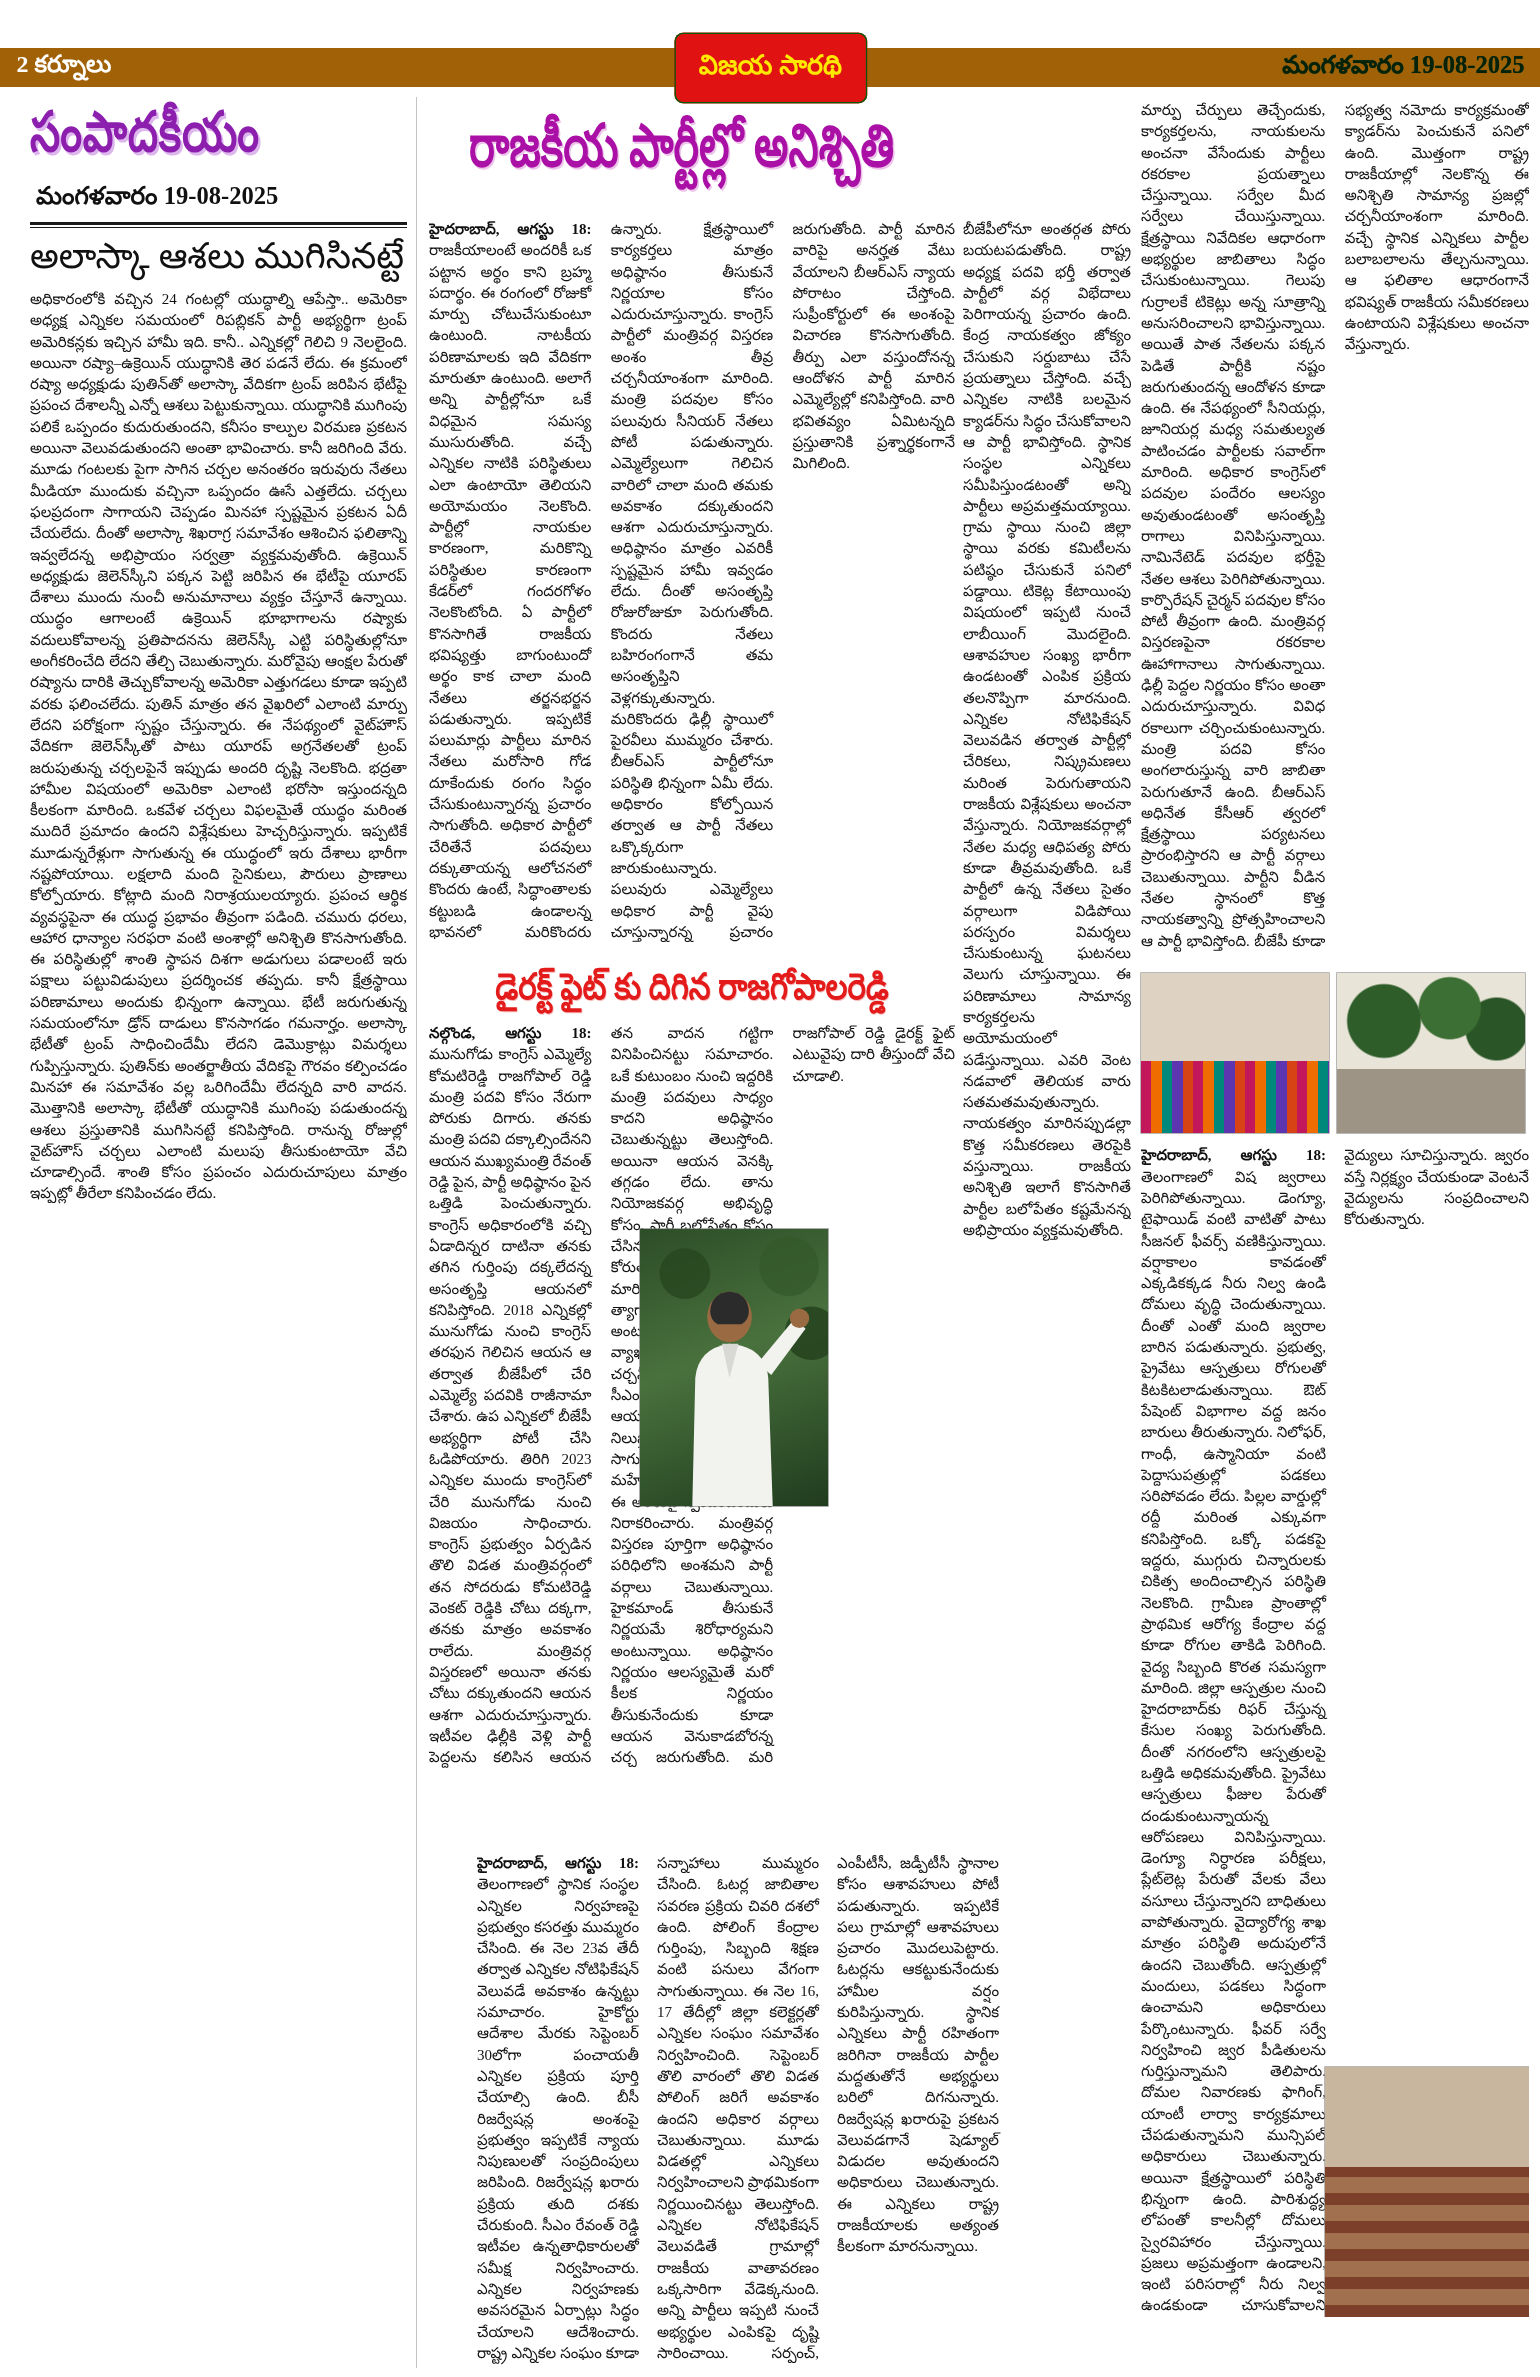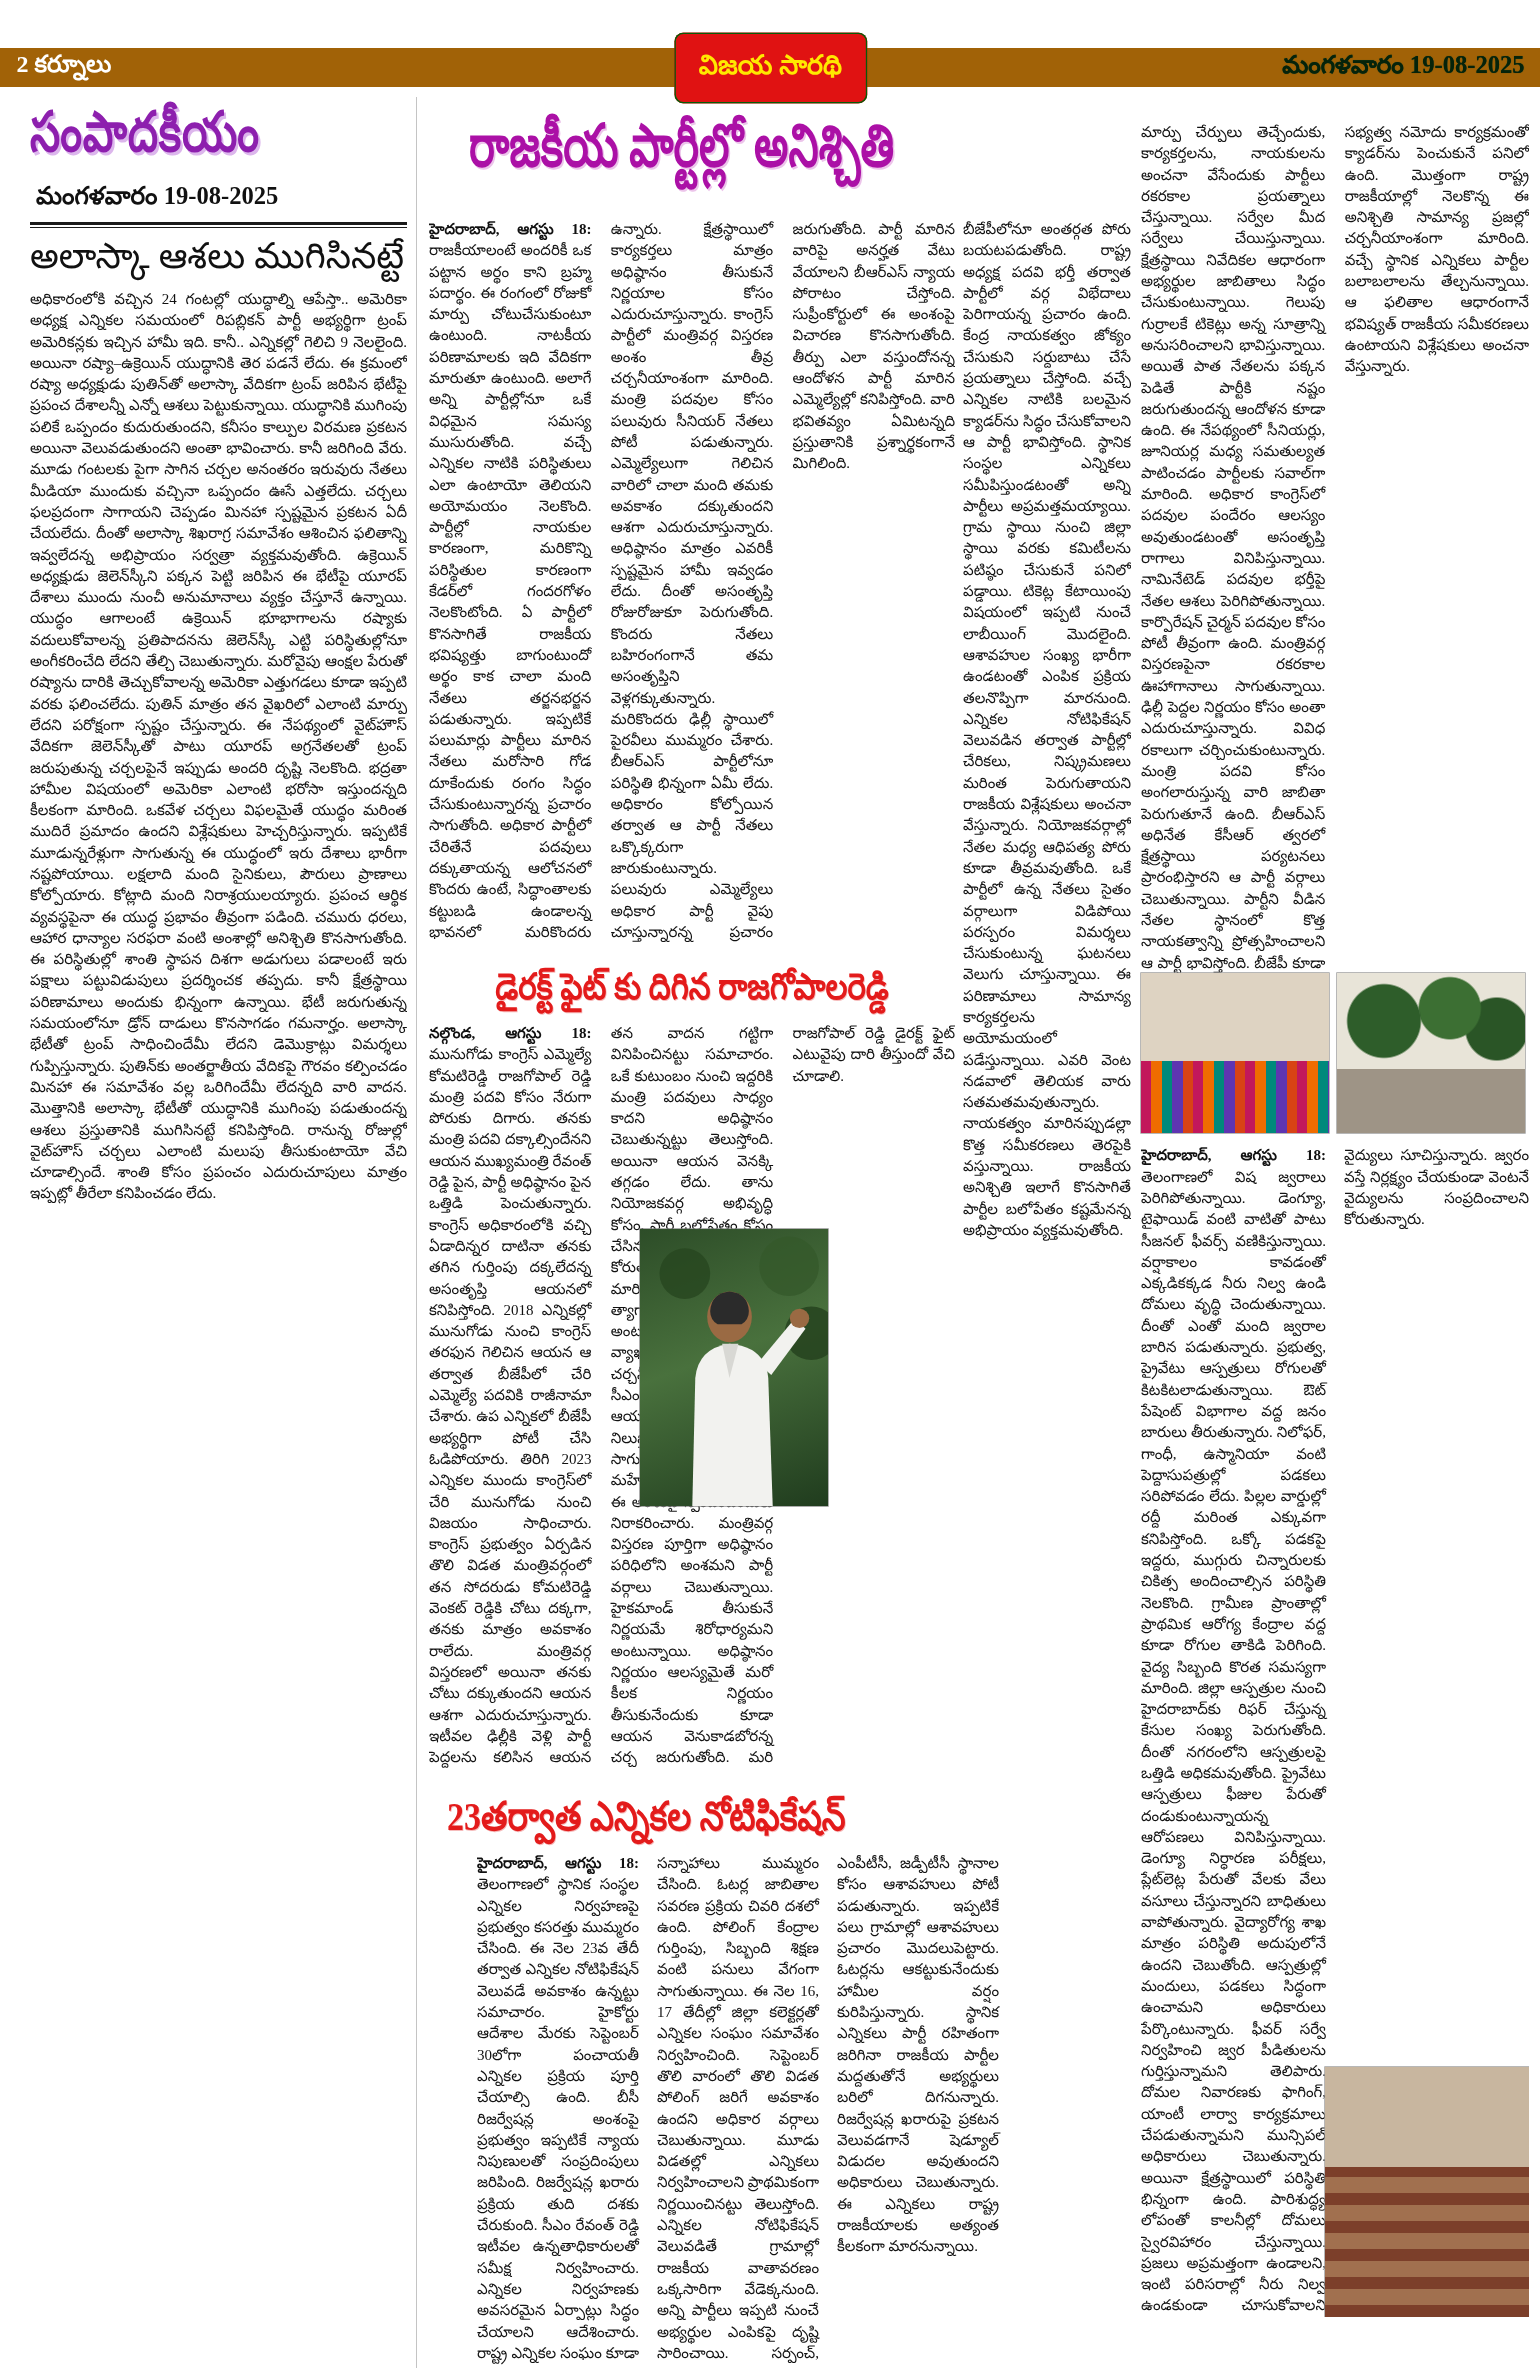--- a/index.html
+++ b/index.html
@@ -37,21 +37,21 @@
   
   .headline-main{position:absolute;left:429px;top:112px;width:552px;height:95px;overflow:visible;white-space:nowrap;margin-left:40px;}
   .headline-main span{display:inline-block;font-size:43px;font-weight:800;color:#ab10a6;
     transform:scaleY(1.38);transform-origin:top left;letter-spacing:0;
     text-shadow:1.5px 1.5px 0 #ecc4ea;}
   
   .body-txt{font-size:15px;line-height:1.42;text-align:justify;overflow:hidden;column-fill:auto;}
   .dateline{font-weight:bold;}
   #main-left  {position:absolute;left:429px; top:219px; width:526px;height:737px;column-count:3;column-gap:19.4px;}
   #main-mid   {position:absolute;left:963px;top:219px; width:168px;height:1561px;column-count:1;}
-  #main-right {position:absolute;left:1141px;top:100px; width:388px;height:854px;column-count:2;column-gap:19.4px;margin-top:22px;}
+  #main-right {position:absolute;left:1141px;top:100px; width:388px;height:854px;column-count:2;column-gap:19.4px;}
   
   .subhead-red{color:#e31b1b;font-weight:800;white-space:nowrap;text-shadow:0.7px 0.7px 0 #f6bcbc;}
   #direct-head{position:absolute;left:429px;top:966px;width:526px;text-align:center;}
   #direct-head span{display:inline-block;font-size:31px;transform:scaleY(1.18);transform-origin:top center;}
   #direct-body{position:absolute;left:429px;top:1023px;width:526px;height:757px;column-count:3;column-gap:19.4px;}
   .photo-man{
     position:absolute;left:640px;top:1229px;width:188px;height:277px;
     background:linear-gradient(160deg,#2d4d28 0%,#49713d 45%,#203c1e 100%);
     box-shadow:0 0 0 0.7px #888;
   }
@@ -135,23 +135,20 @@
       <circle cx="230" cy="140" r="36" fill="#23401d" opacity="0.8"></circle>
       <ellipse cx="120" cy="118" rx="30" ry="34" fill="#9a6a43"></ellipse>
       <path d="M120 84 q-24 2 -26 26 q0 12 10 18 l32 0 q10 -6 10 -18 q-2 -24 -26 -26 z" fill="#2b2b2b"></path>
       <path d="M70 372 L74 200 Q78 160 120 154 Q168 158 172 200 L178 372 Z" fill="#f2f2ef"></path>
       <path d="M158 180 L208 120 L222 134 L176 196 Z" fill="#f2f2ef"></path>
       <circle cx="214" cy="120" r="13" fill="#9a6a43"></circle>
       <path d="M110 154 L120 200 L132 154 Z" fill="#d8d8d4"></path>
     </svg>
   </div>
 
-  <div id="notif-head">
-    <span class="subhead-red">23తర్వాత ఎన్నికల నోటిఫికేషన్</span>
-  </div>
   <div id="notif-body" class="body-txt">
     <span class="dateline">హైదరాబాద్, ఆగస్టు 18: </span><span>తెలంగాణలో స్థానిక సంస్థల ఎన్నికల నిర్వహణపై ప్రభుత్వం కసరత్తు ముమ్మరం చేసింది. ఈ నెల 23వ తేదీ తర్వాత ఎన్నికల నోటిఫికేషన్ వెలువడే అవకాశం ఉన్నట్టు సమాచారం. హైకోర్టు ఆదేశాల మేరకు సెప్టెంబర్ 30లోగా పంచాయతీ ఎన్నికల ప్రక్రియ పూర్తి చేయాల్సి ఉంది. బీసీ రిజర్వేషన్ల అంశంపై ప్రభుత్వం ఇప్పటికే న్యాయ నిపుణులతో సంప్రదింపులు జరిపింది. రిజర్వేషన్ల ఖరారు ప్రక్రియ తుది దశకు చేరుకుంది. సీఎం రేవంత్ రెడ్డి ఇటీవల ఉన్నతాధికారులతో సమీక్ష నిర్వహించారు. ఎన్నికల నిర్వహణకు అవసరమైన ఏర్పాట్లు సిద్ధం చేయాలని ఆదేశించారు. రాష్ట్ర ఎన్నికల సంఘం కూడా సన్నాహాలు ముమ్మరం చేసింది. ఓటర్ల జాబితాల సవరణ ప్రక్రియ చివరి దశలో ఉంది. పోలింగ్ కేంద్రాల గుర్తింపు, సిబ్బంది శిక్షణ వంటి పనులు వేగంగా సాగుతున్నాయి. ఈ నెల 16, 17 తేదీల్లో జిల్లా కలెక్టర్లతో ఎన్నికల సంఘం సమావేశం నిర్వహించింది. సెప్టెంబర్ తొలి వారంలో తొలి విడత పోలింగ్ జరిగే అవకాశం ఉందని అధికార వర్గాలు చెబుతున్నాయి. మూడు విడతల్లో ఎన్నికలు నిర్వహించాలని ప్రాథమికంగా నిర్ణయించినట్టు తెలుస్తోంది. ఎన్నికల నోటిఫికేషన్ వెలువడితే గ్రామాల్లో రాజకీయ వాతావరణం ఒక్కసారిగా వేడెక్కనుంది. అన్ని పార్టీలు ఇప్పటి నుంచే అభ్యర్థుల ఎంపికపై దృష్టి సారించాయి. సర్పంచ్, ఎంపీటీసీ, జడ్పీటీసీ స్థానాల కోసం ఆశావహులు పోటీ పడుతున్నారు. ఇప్పటికే పలు గ్రామాల్లో ఆశావహులు ప్రచారం మొదలుపెట్టారు. ఓటర్లను ఆకట్టుకునేందుకు హామీల వర్షం కురిపిస్తున్నారు. స్థానిక ఎన్నికలు పార్టీ రహితంగా జరిగినా రాజకీయ పార్టీల మద్దతుతోనే అభ్యర్థులు బరిలో దిగనున్నారు. రిజర్వేషన్ల ఖరారుపై ప్రకటన వెలువడగానే షెడ్యూల్ విడుదల అవుతుందని అధికారులు చెబుతున్నారు. ఈ ఎన్నికలు రాష్ట్ర రాజకీయాలకు అత్యంత కీలకంగా మారనున్నాయి.</span>
   </div>
 
   <div id="hosp">
     <div class="hosp-photos">
       <div class="ph ph-crowd"></div>
       <div class="ph ph-trees"></div>
     </div>
     <div id="hosp-body" class="body-txt">

